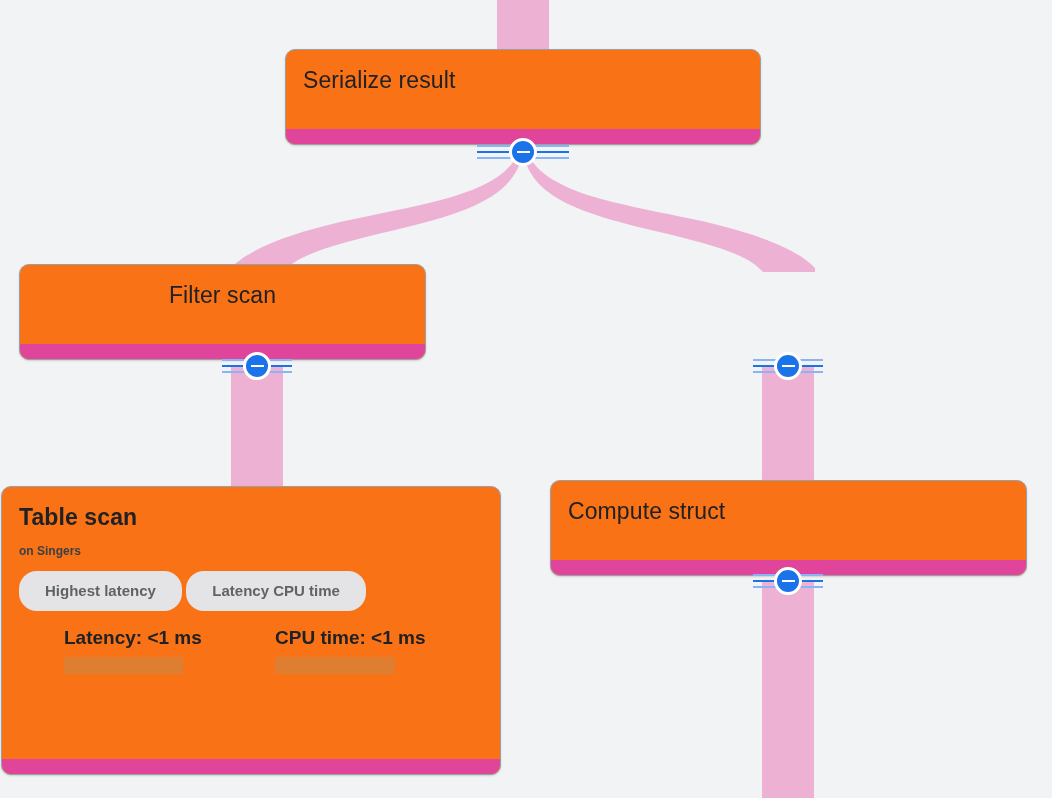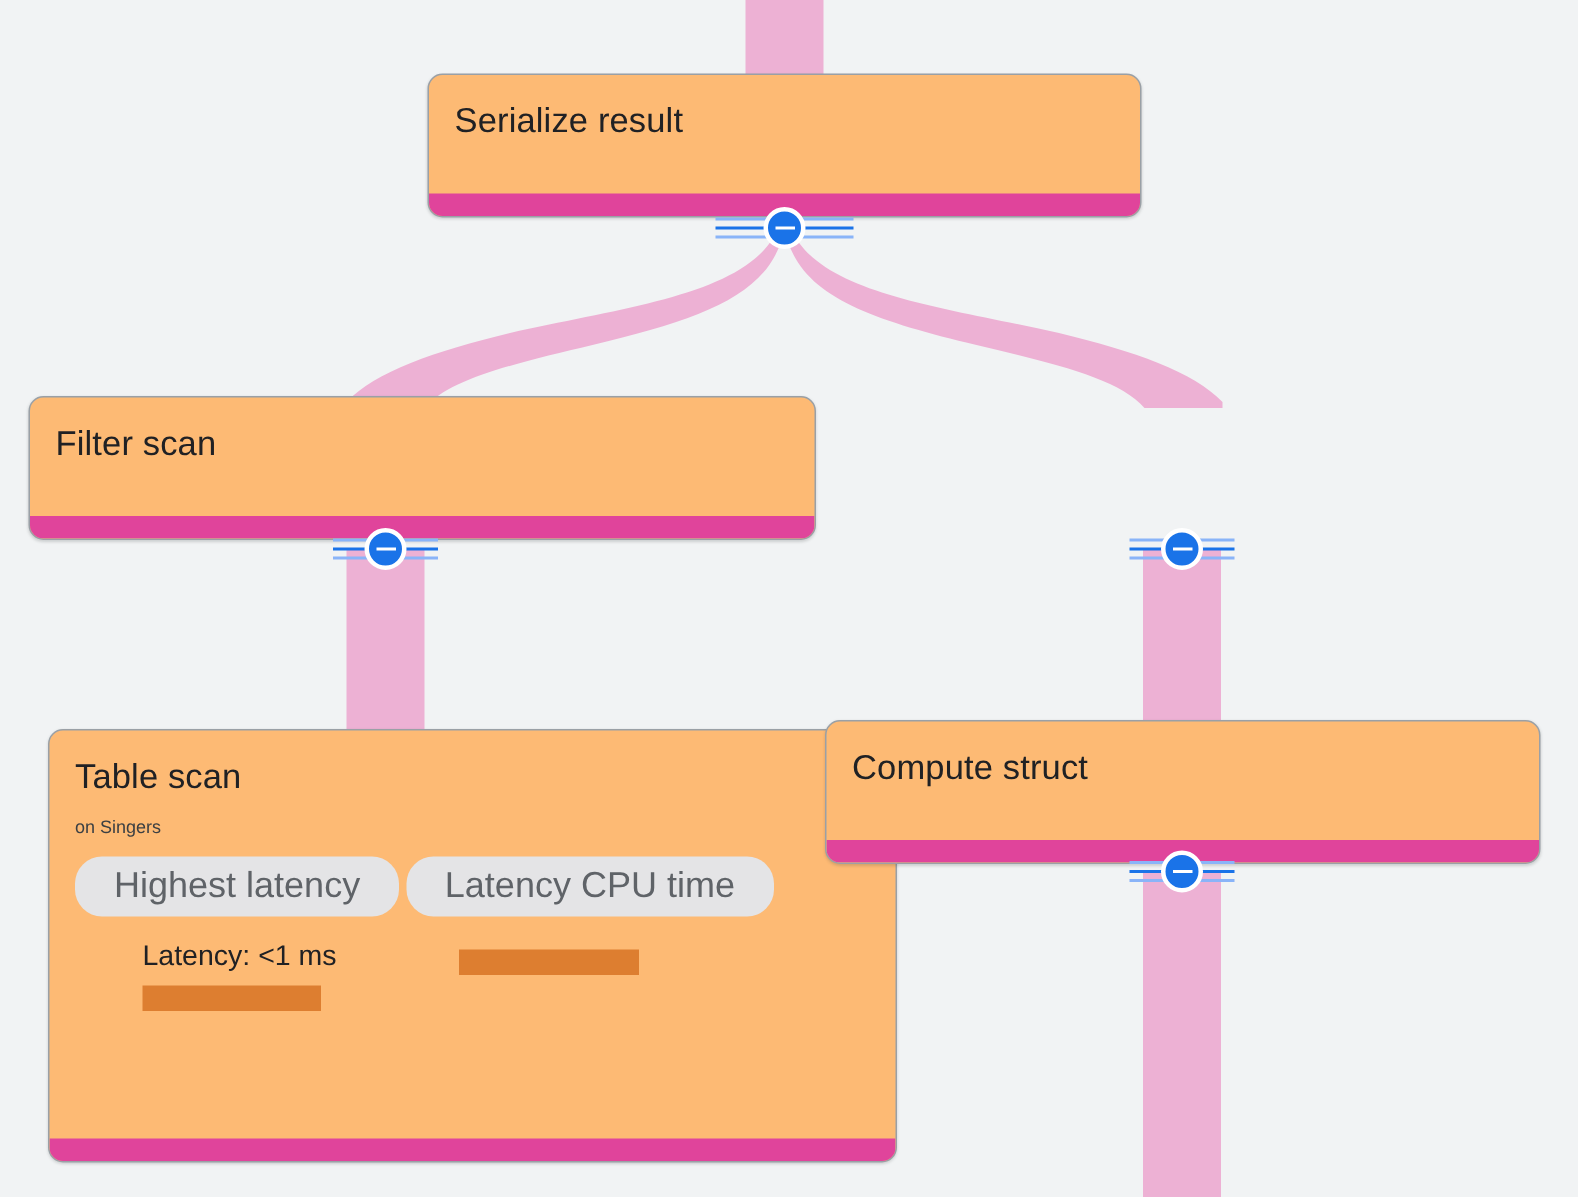--- a/index.html
+++ b/index.html
@@ -23,21 +23,21 @@
   .edge-layer {
     position: absolute;
     left: 0; top: 0;
     width: 1052px;
     height: 798px;
     pointer-events: none;
   }
   .node {
     position: absolute;
     box-sizing: border-box;
-    background: #fdba74;
+    background: #f97316;
     border: 1px solid #9aa0a6;
     border-radius: 10px;
     overflow: hidden;
     box-shadow: 0 1px 2px rgba(60,64,67,0.20);
   }
   .node-body {
     padding: 16px 17px 8px 17px;
   }
   .node-title {
     font-size: 23px;
@@ -53,21 +53,21 @@
     margin-top: 8px;
     white-space: nowrap;
   }
   .chips {
     margin-top: 8px;
   }
   .chip {
     display: inline-block;
     background: #e4e4e6;
     color: #5f6368;
-    font-size: 24px;
+    font-size: 15px;
     line-height: 22px;
     border-radius: 18px;
     padding: 9px 26px;
     margin-bottom: 9px;
     white-space: nowrap;
   }
   .metrics {
     margin-top: 6px;
     position: relative;
     height: 58px;
@@ -188,21 +188,21 @@
   </div>
   <div class="collapse-btn" style="left:523px; top:152px;">
     <div class="collapse-lines">
       <i></i>
         <i></i>
         <i></i>
     </div>
     <div class="collapse-circle"></div>
   </div>
 
-  <div class="node" style="left:19px; top:264px; width:525px; height:96px;">
+  <div class="node" style="left:19px; top:264px; width:407px; height:96px;text-align:center;">
     <div class="node-body">
       <div class="node-title">Filter scan</div>
     </div>
     <div class="node-footer"></div>
   </div>
   <div class="collapse-btn" style="left:257px; top:366px; width:70px;">
     <div class="collapse-lines" style="width:70px;">
       <i style="width:70px;"></i>
         <i style="width:70px;"></i>
         <i style="width:70px;"></i>
@@ -212,34 +212,35 @@
 
   <div class="collapse-btn" style="left:788px; top:366px; width:70px;">
     <div class="collapse-lines" style="width:70px;">
       <i style="width:70px;"></i>
         <i style="width:70px;"></i>
         <i style="width:70px;"></i>
     </div>
     <div class="collapse-circle"></div>
   </div>
 
-  <div class="node" style="left:32px; top:486px; width:566px; height:289px;">
+  <div class="node" style="left:1px; top:486px; width:500px; height:289px;font-weight:bold;">
     <div class="node-body">
       <div class="node-title">Table scan</div>
       <div class="node-sub">on Singers</div>
       <div class="chips">
         <div class="chip">Highest latency</div>
         <div class="chip">Latency CPU time</div>
       </div>
       <div class="metrics">
         <div class="metric" style="left:0px;">
           <div class="metric-label">Latency: &lt;1 ms</div>
           <div class="metric-bar" style="width:119px;"></div>
         </div>
         <div class="metric" style="left:211px;">
+          <div class="metric-label">CPU time: &lt;1 ms</div>
           <div class="metric-bar" style="width:120px;"></div>
         </div>
       </div>
     </div>
     <div class="node-footer"></div>
   </div>
 
   <div class="node" style="left:550px; top:480px; width:477px; height:96px;">
     <div class="node-body">
       <div class="node-title">Compute struct</div>

